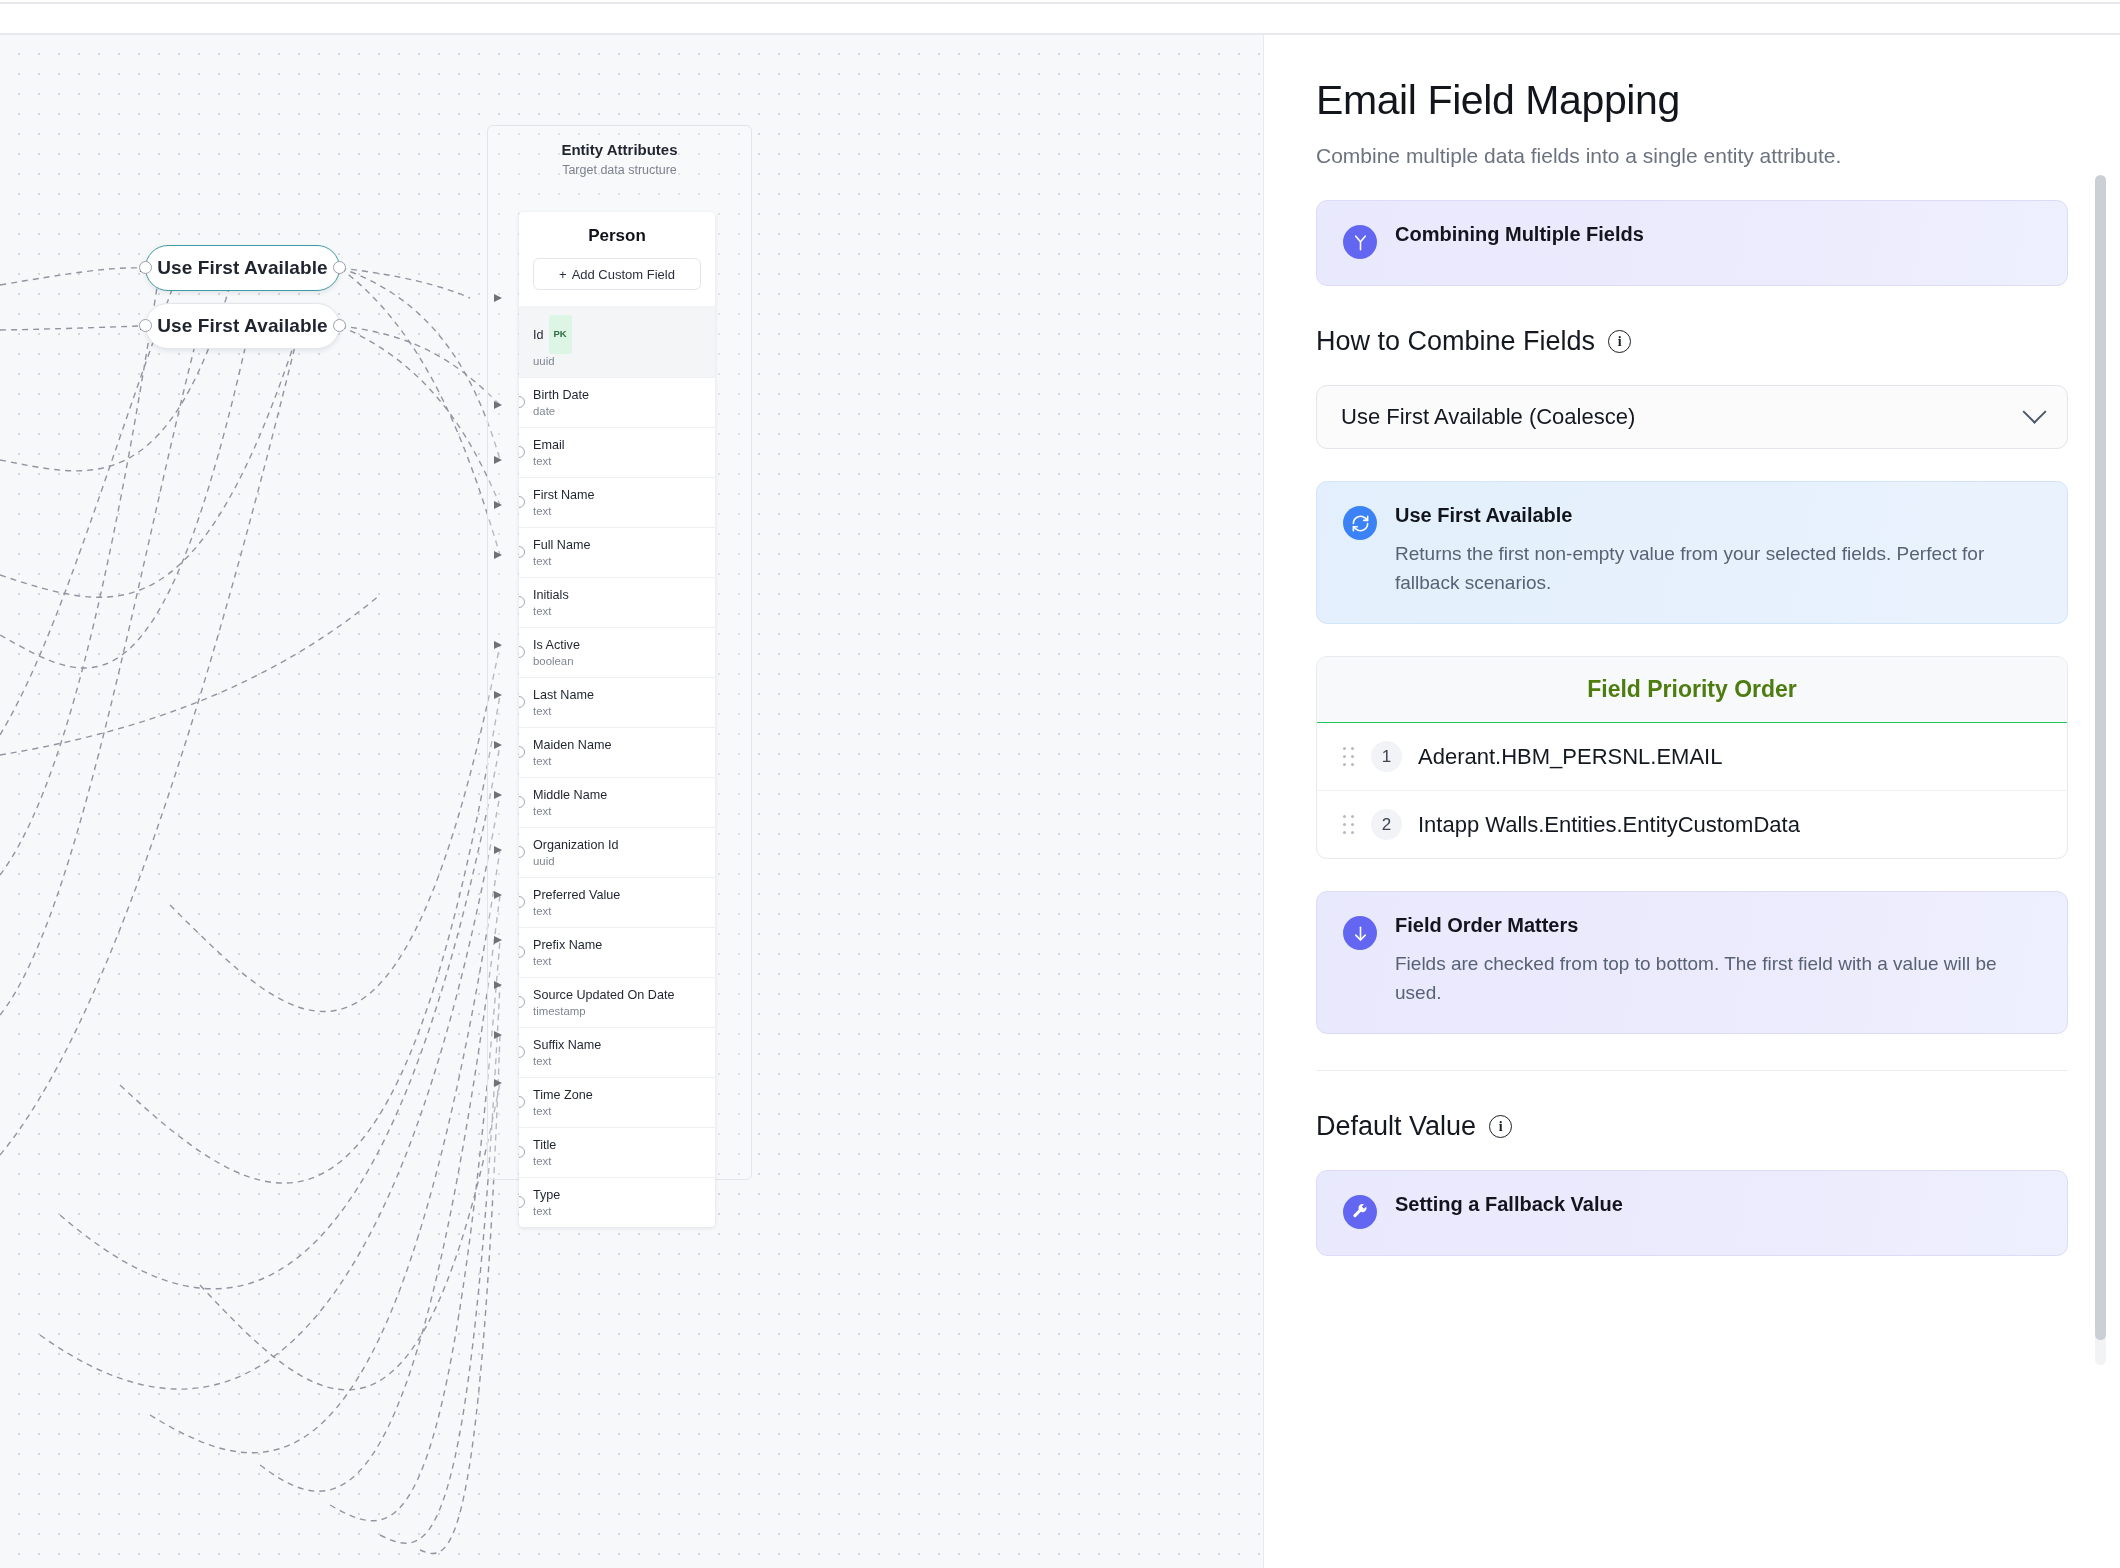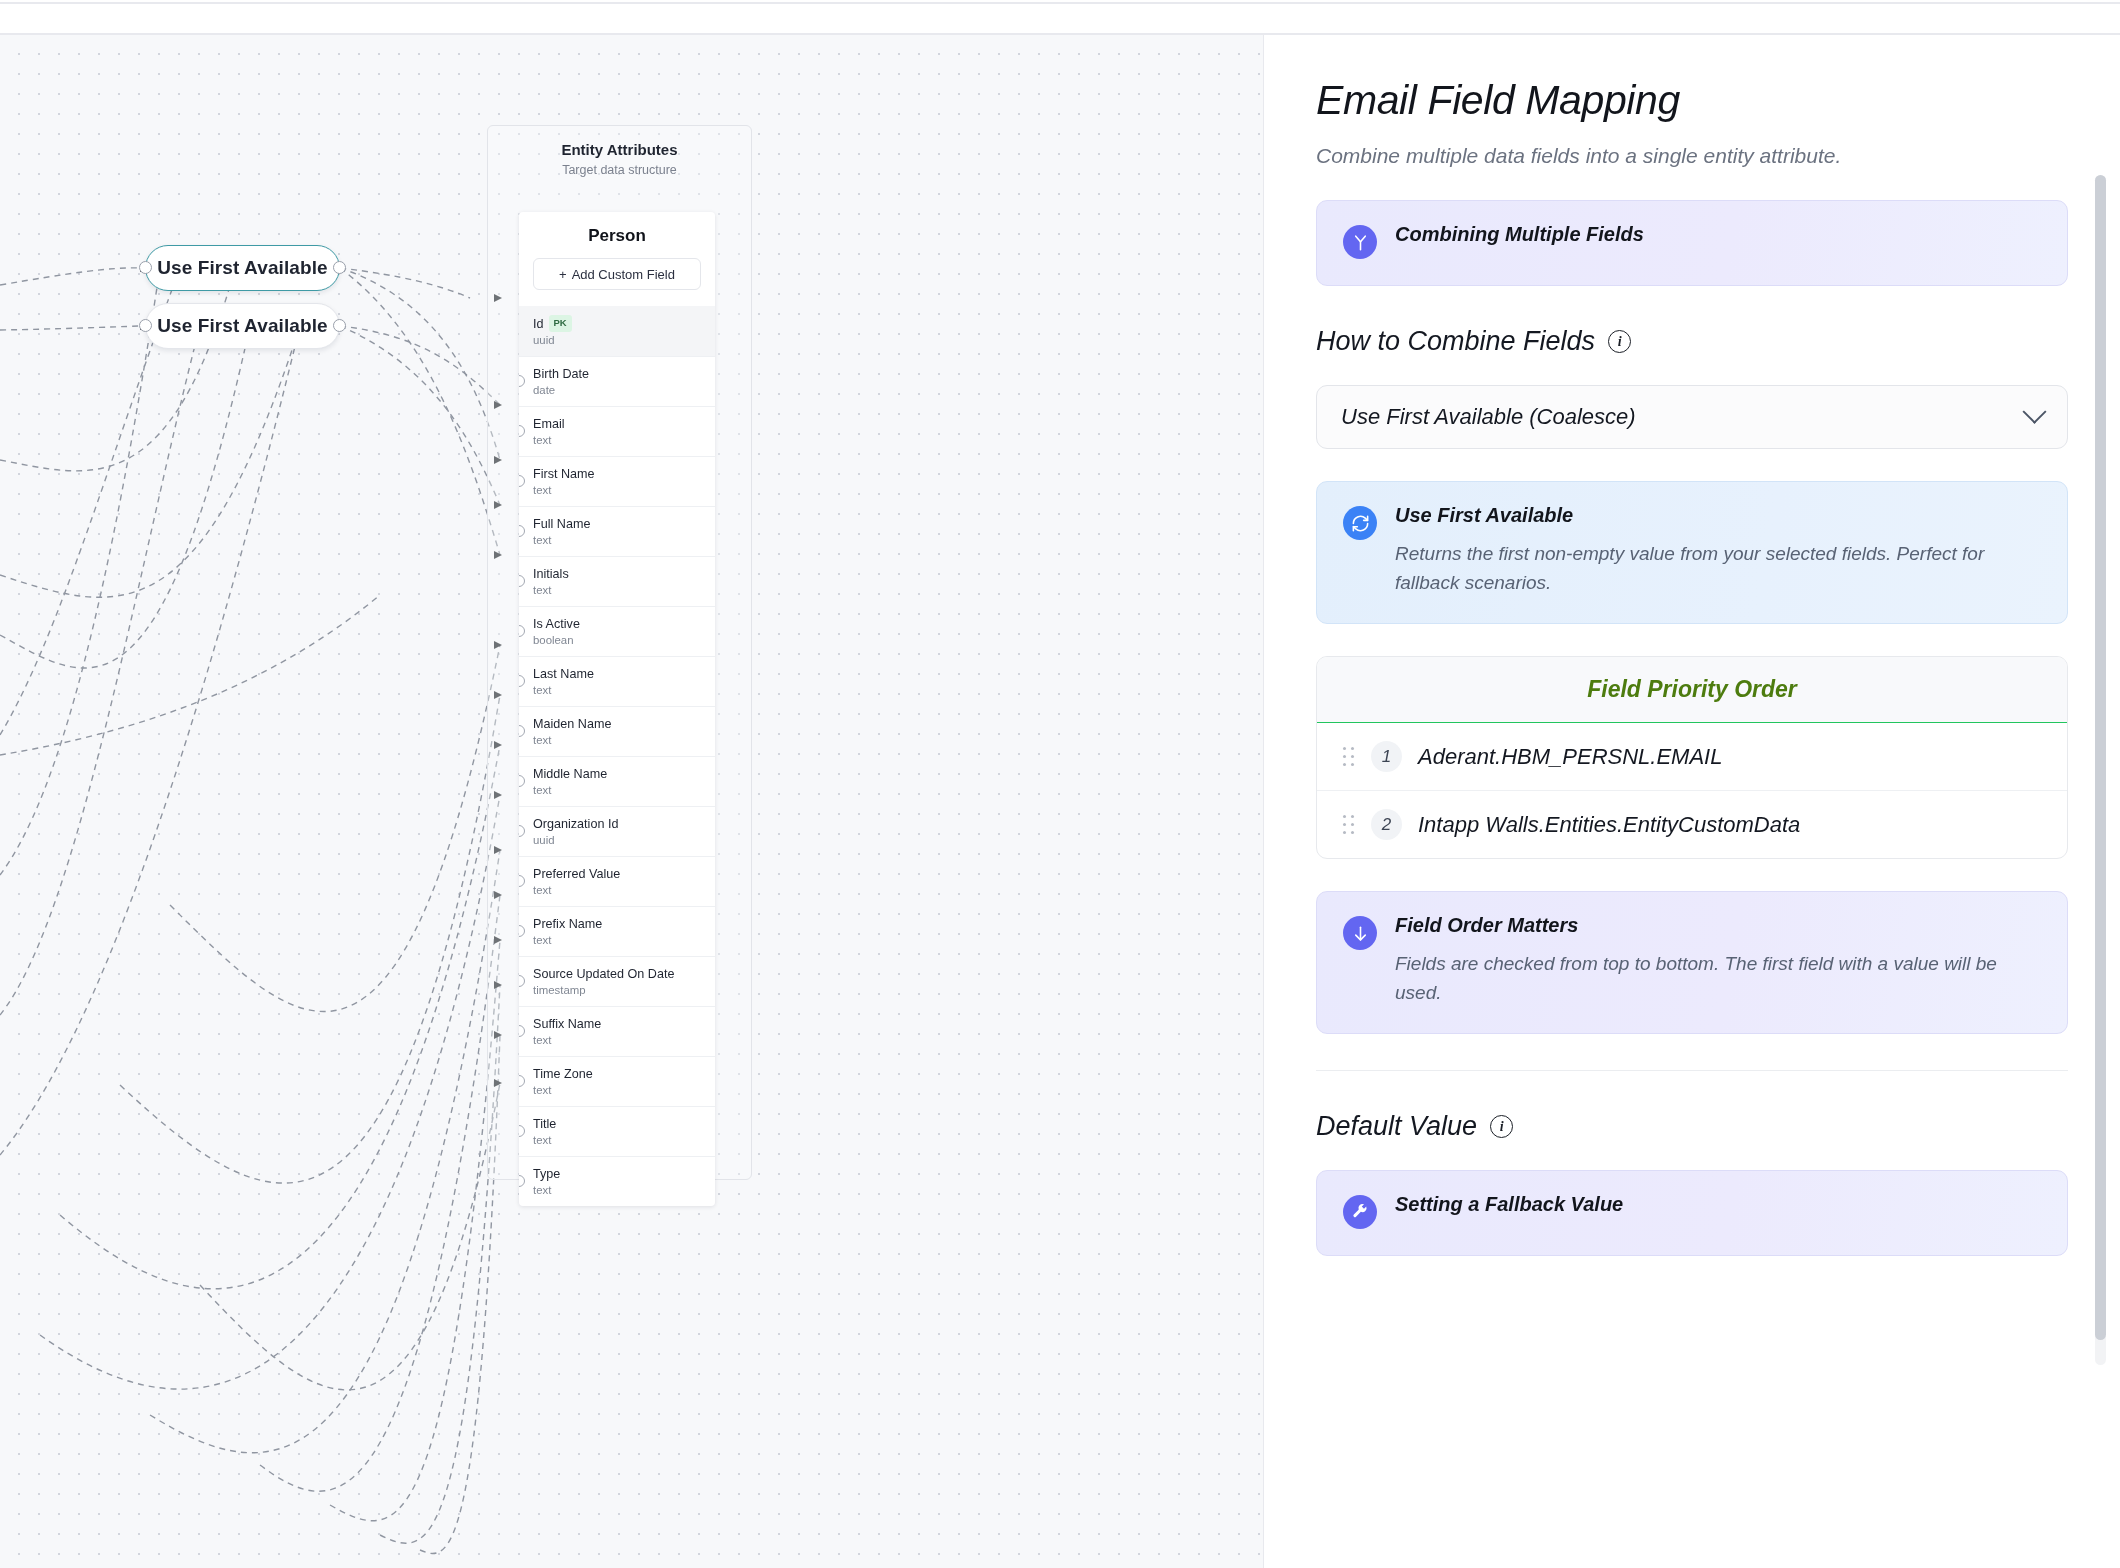--- a/index.html
+++ b/index.html
@@ -84,36 +84,35 @@
     cursor: pointer;
   }
   .attr-row {
     position: relative; padding: 9px 14px 10px;
     border-top: 1px solid #eef0f3;
   }
   .attr-row.pk { background: #f4f5f7; border-top: none; }
   .attr-name { font-size: 12.6px; color: #1f2430; line-height: 1.35; }
   .attr-type { font-size: 11.4px; color: #808793; margin-top: 1px; }
   .pk-badge {
-    display: inline-block; margin-left: 5px; padding: 2px 5px;
+    display: inline-block; margin-left: 5px; padding: 13px 5px;
     background: #dcf5e4; color: #2e6b42; border-radius: 3px;
     font-size: 9.5px; font-weight: bold; vertical-align: 1.5px;
   }
   .attr-port {
     position: absolute; left: -6px; top: 50%; margin-top: -6px;
     width: 12px; height: 12px; border-radius: 50%;
     background: #fff; border: 1.2px solid #a3a8b2;
   }
 
   
   .panel {
     position: absolute; left: 1263px; top: 35px; width: 857px; height: 1533px;
     background: #ffffff; border-left: 1px solid #e8e9ee;
     overflow: hidden;
-    font-style: italic;
   }
 
   .panel-inner { padding: 42px 52px 0 52px; position: relative; }
   .panel-title { font-size: 41px; color: #12151c; font-weight: normal; letter-spacing: -.4px; }
   .panel-subtitle { font-size: 21px; color: #6b7280; margin-top: 20px; }
 
   .info-card {
     margin-top: 32px; border-radius: 11px; padding: 22px 26px 26px;
     display: flex; gap: 18px; align-items: flex-start;
   }

